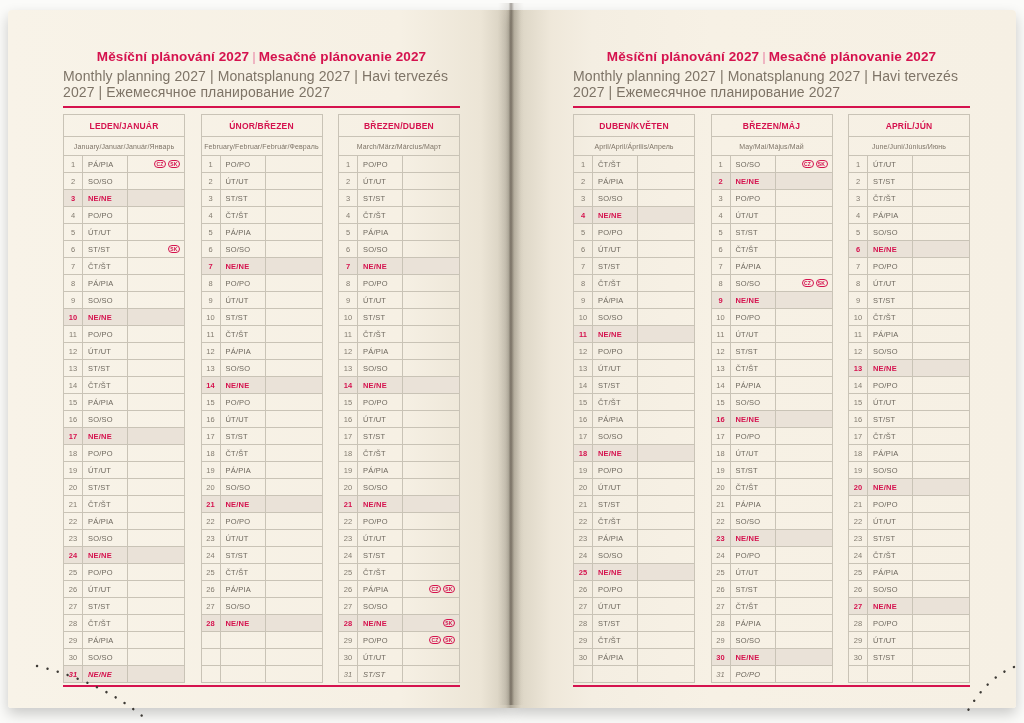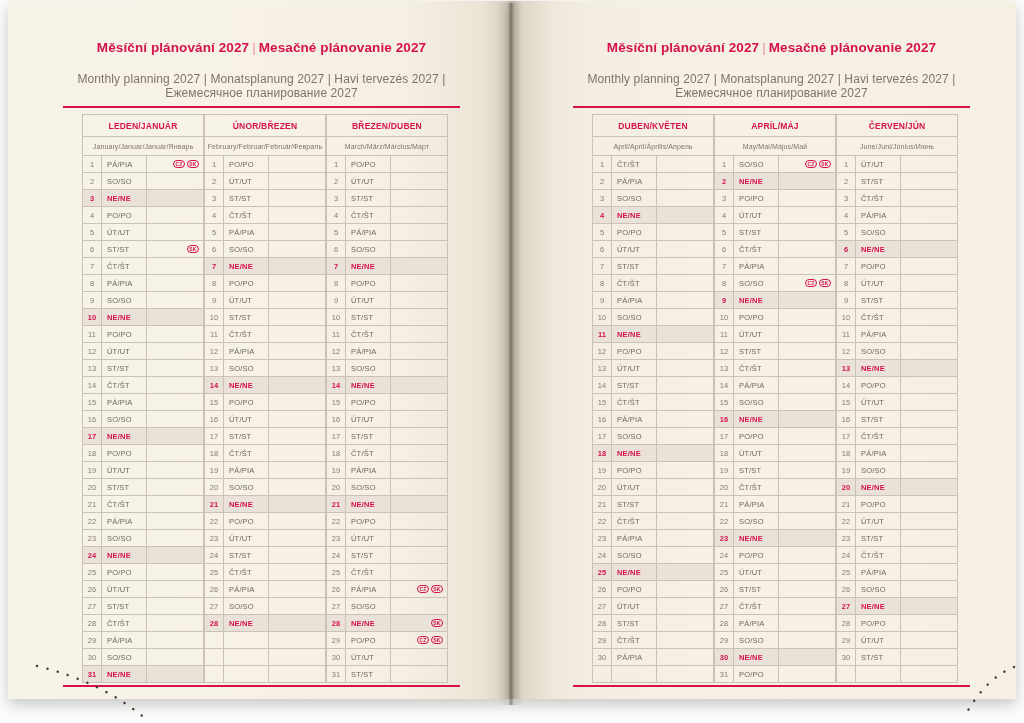--- a/index.html
+++ b/index.html
@@ -11,57 +11,57 @@
     --subtle:#7e7467;
     --page:#f6f0e4;
   }
   html,body{margin:0;padding:0;}
   body{
     width:1024px;height:723px;position:relative;overflow:hidden;
     background:#fbfbf9;
     font-family:"Liberation Sans", sans-serif;
   }
   .book{position:absolute;inset:0;}
-  .page{position:absolute;top:1px;height:698px;box-shadow:0 6px 14px rgba(0,0,0,0.20);}
+  .page{position:absolute;top:10px;height:698px;box-shadow:0 6px 14px rgba(0,0,0,0.20);}
   .page.left{
     left:8px;width:503px;border-radius:4px 0 0 3px;
     background:linear-gradient(to right,#f8f3e8 0%,#f6f0e4 78%,#ece5d6 94%,#d6cfbf 99%,#bdb6a6 100%);
   }
   .page.right{
     left:511px;width:505px;border-radius:0 4px 3px 0;
     background:linear-gradient(to right,#b3ac9c 0%,#ddd6c6 2%,#efe8da 8%,#f4eee2 16%,#f7f1e5 40%,#f6f0e4 100%);
   }
   .spine{
     position:absolute;top:3px;left:498px;width:26px;height:702px;pointer-events:none;
     background:linear-gradient(to right,rgba(0,0,0,0) 0%,rgba(70,60,45,0.10) 40%,rgba(55,45,35,0.45) 50%,rgba(70,60,45,0.10) 62%,rgba(0,0,0,0) 100%);
   }
   .page-content{position:absolute;top:38px;width:397px;}
   .page.left  .page-content{left:55px;}
   .page.right .page-content{left:62px;}
 
   .title-line{text-align:center;font-size:13.5px;font-weight:bold;color:var(--accent);line-height:17px;letter-spacing:0.1px;}
   .title-sep{color:#e889a8;font-weight:normal;padding:0 3px;}
-  .subtitle-line{text-align:center;font-size:12px;color:var(--subtle);margin-top:16px;letter-spacing:0.1px;}
+  .subtitle-line{text-align:left;font-size:14px;color:var(--subtle);margin-top:3px;letter-spacing:0.1px;}
   .top-rule{height:2px;background:var(--accent);margin-top:6px;}
   .bottom-rule{height:2px;background:var(--accent);margin-top:2px;}
 
-  .months{display:flex;justify-content:center;margin-top:6px;margin-left:7px;}
+  .months{display:flex;justify-content:space-between;margin-top:6px;}
   .month-column{width:122px;border:1px solid var(--border);box-sizing:border-box;background:transparent;}
   .month-header{
     height:21px;display:flex;align-items:center;justify-content:center;
     border-bottom:1px solid var(--border);
     color:var(--accent);font-size:8.5px;font-weight:bold;letter-spacing:0.2px;
   }
   .month-subtitle{
     height:18px;display:flex;align-items:center;justify-content:center;
     border-bottom:1px solid var(--border);
     color:var(--subtle);font-size:7px;letter-spacing:0.1px;
   }
   .day-row{display:flex;height:16px;border-bottom:1px solid var(--border);font-size:7.5px;color:var(--ink);}
-  .day-row:last-child{border-bottom:none;}
+  .day-row:last-child{border-bottom:none;font-style:italic;}
   .day-row.sunday{background:var(--sun-bg);}
   .day-row.sunday .cell-num,.day-row.sunday .cell-day{color:var(--accent);font-weight:bold;}
   .cell-num{
     width:19px;box-sizing:border-box;border-right:1px solid var(--border);
     display:flex;align-items:center;justify-content:center;color:var(--num);
   }
   .cell-day{
     width:45px;box-sizing:border-box;border-right:1px solid var(--border);
     display:flex;align-items:center;padding-left:5px;letter-spacing:0.2px;
   }
@@ -746,21 +746,21 @@
               <div class="cell-day">PÁ/PIA</div>
               <div class="cell-notes"></div>
             </div>
             <div class="day-row">
               <div class="cell-num"></div>
               <div class="cell-day"></div>
               <div class="cell-notes"></div>
             </div>
           </div>
           <div class="month-column">
-            <div class="month-header">APRÍL/MÁJ</div>
+            <div class="month-header">BŘEZEN/MÁJ</div>
             <div class="month-subtitle">May/Mai/Május/Май</div>
             <div class="day-row">
               <div class="cell-num">1</div>
               <div class="cell-day">SO/SO</div>
               <div class="cell-notes">
                 <span class="badge">CZ</span>
                 <span class="badge">SK</span>
               </div>
             </div>
             <div class="day-row sunday">
@@ -911,21 +911,21 @@
               <div class="cell-day">NE/NE</div>
               <div class="cell-notes"></div>
             </div>
             <div class="day-row">
               <div class="cell-num">31</div>
               <div class="cell-day">PO/PO</div>
               <div class="cell-notes"></div>
             </div>
           </div>
           <div class="month-column">
-            <div class="month-header">ČERVEN/JÚN</div>
+            <div class="month-header">APRÍL/JÚN</div>
             <div class="month-subtitle">June/Juni/Június/Июнь</div>
             <div class="day-row">
               <div class="cell-num">1</div>
               <div class="cell-day">ÚT/UT</div>
               <div class="cell-notes"></div>
             </div>
             <div class="day-row">
               <div class="cell-num">2</div>
               <div class="cell-day">ST/ST</div>
               <div class="cell-notes"></div>

